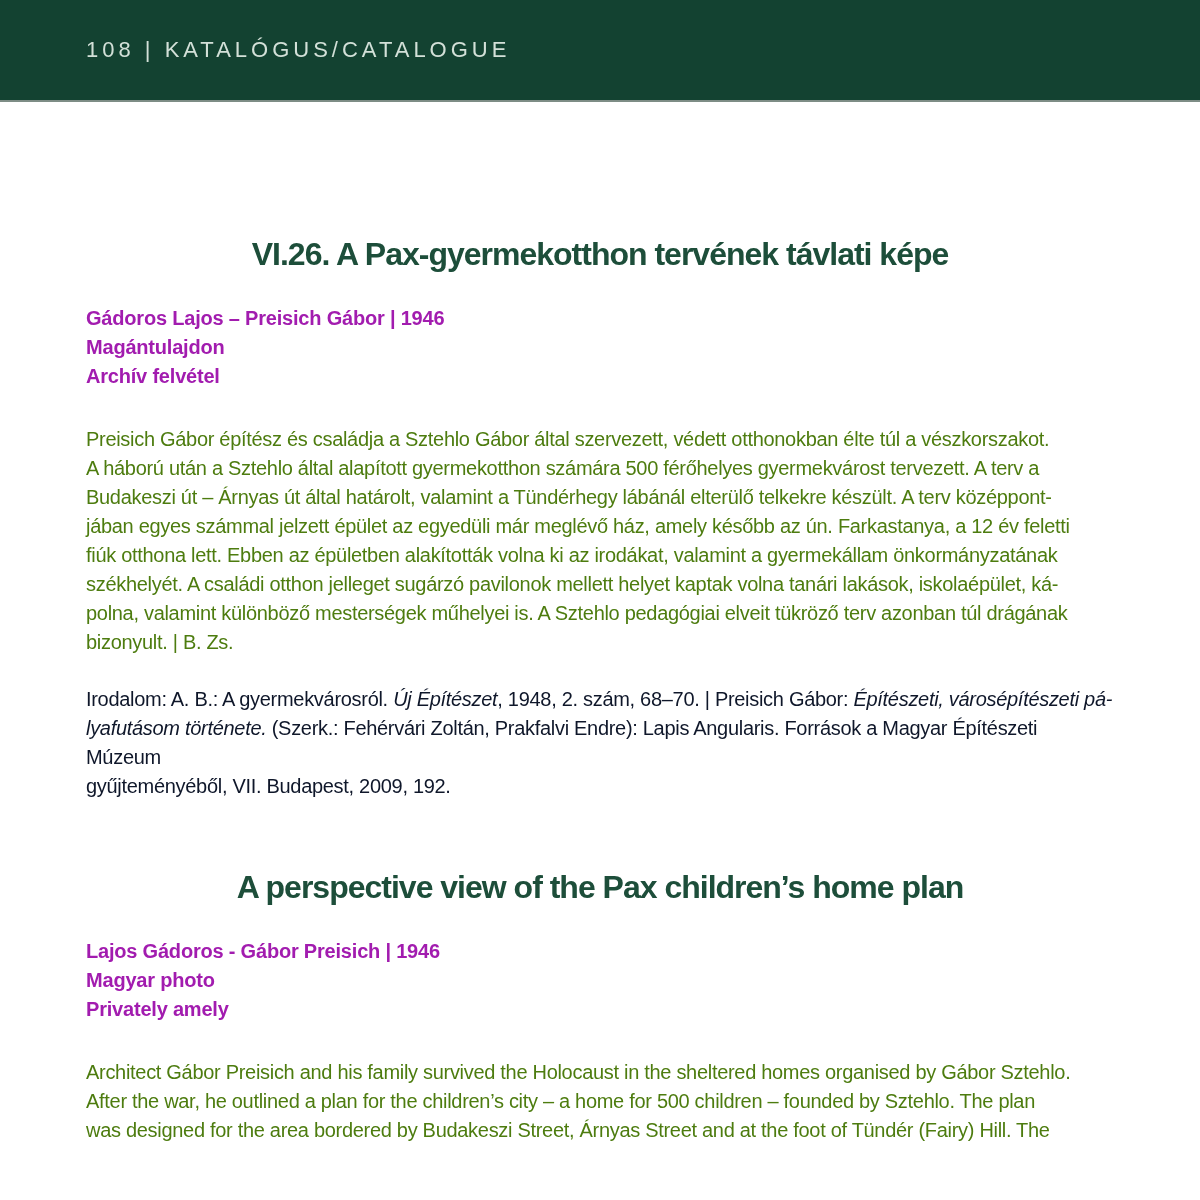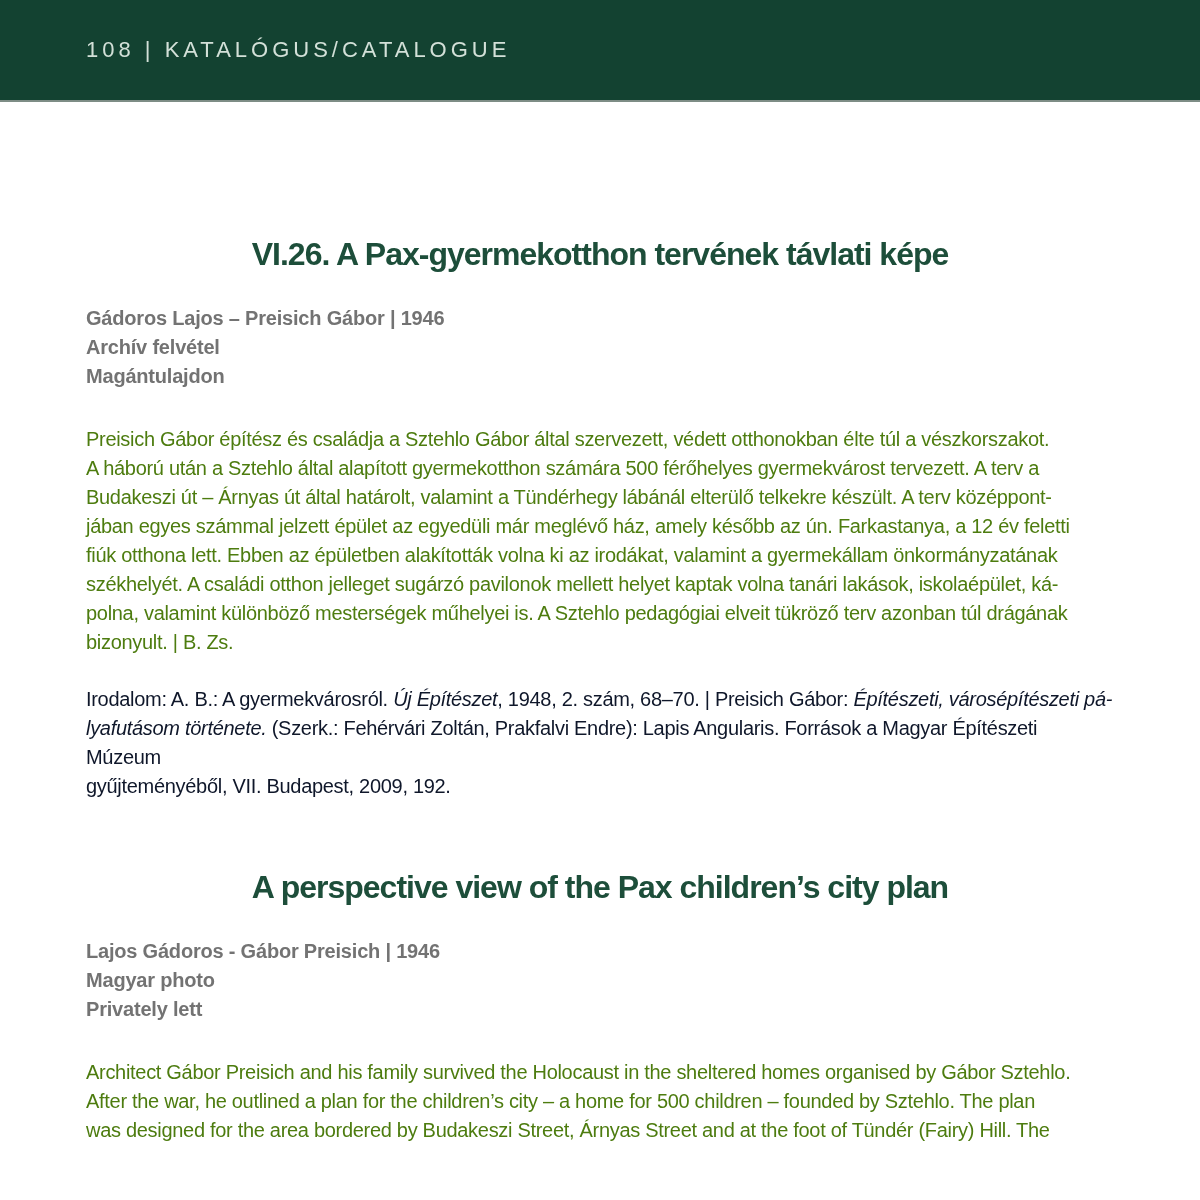--- a/index.html
+++ b/index.html
@@ -42,21 +42,21 @@
     font-weight: bold;
     letter-spacing: -1px;
   }
   .title-hu { margin-top: 126px; }
   .title-en { margin-top: 60px; }
   .credits {
     margin-top: 24px;
     font-size: 20px;
     line-height: 29px;
     font-weight: bold;
-    color: #737373;
+    color: #a21caf;
     letter-spacing: -0.2px;
   }
   .body-par {
     margin: 34px 0 0 0;
     font-size: 20px;
     line-height: 29px;
     color: #4d7c0f;
     letter-spacing: -0.3px;
     white-space: pre-line;
   }
@@ -75,45 +75,45 @@
     <span class="header-label">108 | KATALÓGUS/CATALOGUE</span>
   </header>
 
   <main class="content">
 
     <section>
       <h1 class="entry-title title-hu">VI.26. A Pax-gyermekotthon tervének távlati képe</h1>
 
       <div class="credits">
         <div>Gádoros Lajos – Preisich Gábor | 1946</div>
+        <div>Magántulajdon</div>
         <div>Archív felvétel</div>
-        <div>Magántulajdon</div>
       </div>
 
       <p class="body-par">Preisich Gábor építész és családja a Sztehlo Gábor által szervezett, védett otthonokban élte túl a vészkorszakot.
 A háború után a Sztehlo által alapított gyermekotthon számára 500 férőhelyes gyermekvárost tervezett. A terv a
 Budakeszi út – Árnyas út által határolt, valamint a Tündérhegy lábánál elterülő telkekre készült. A terv középpont-
 jában egyes számmal jelzett épület az egyedüli már meglévő ház, amely később az ún. Farkastanya, a 12 év feletti
 fiúk otthona lett. Ebben az épületben alakították volna ki az irodákat, valamint a gyermekállam önkormányzatának
 székhelyét. A családi otthon jelleget sugárzó pavilonok mellett helyet kaptak volna tanári lakások, iskolaépület, ká-
 polna, valamint különböző mesterségek műhelyei is. A Sztehlo pedagógiai elveit tükröző terv azonban túl drágának
 bizonyult. | B. Zs.</p>
 
       <p class="body-par biblio"><span>Irodalom: A. B.: A gyermekvárosról. </span><span class="it">Új Építészet</span><span>, 1948, 2. szám, 68–70. | Preisich Gábor: </span><span class="it">Építészeti, városépítészeti pá-
 lyafutásom története.</span><span> (Szerk.: Fehérvári Zoltán, Prakfalvi Endre): Lapis Angularis. Források a Magyar Építészeti Múzeum
 gyűjteményéből, VII. Budapest, 2009, 192.</span></p>
     </section>
 
     <section>
-      <h1 class="entry-title title-en">A perspective view of the Pax children’s city plan</h1>
+      <h1 class="entry-title title-en">A perspective view of the Pax children’s home plan</h1>
 
       <div class="credits">
         <div>Lajos Gádoros - Gábor Preisich | 1946</div>
         <div>Magyar photo</div>
-        <div>Privately lett</div>
+        <div>Privately amely</div>
       </div>
 
       <p class="body-par">Architect Gábor Preisich and his family survived the Holocaust in the sheltered homes organised by Gábor Sztehlo.
 After the war, he outlined a plan for the children’s city – a home for 500 children – founded by Sztehlo. The plan
 was designed for the area bordered by Budakeszi Street, Árnyas Street and at the foot of Tündér (Fairy) Hill. The</p>
     </section>
 
   </main>
 </div>
 

